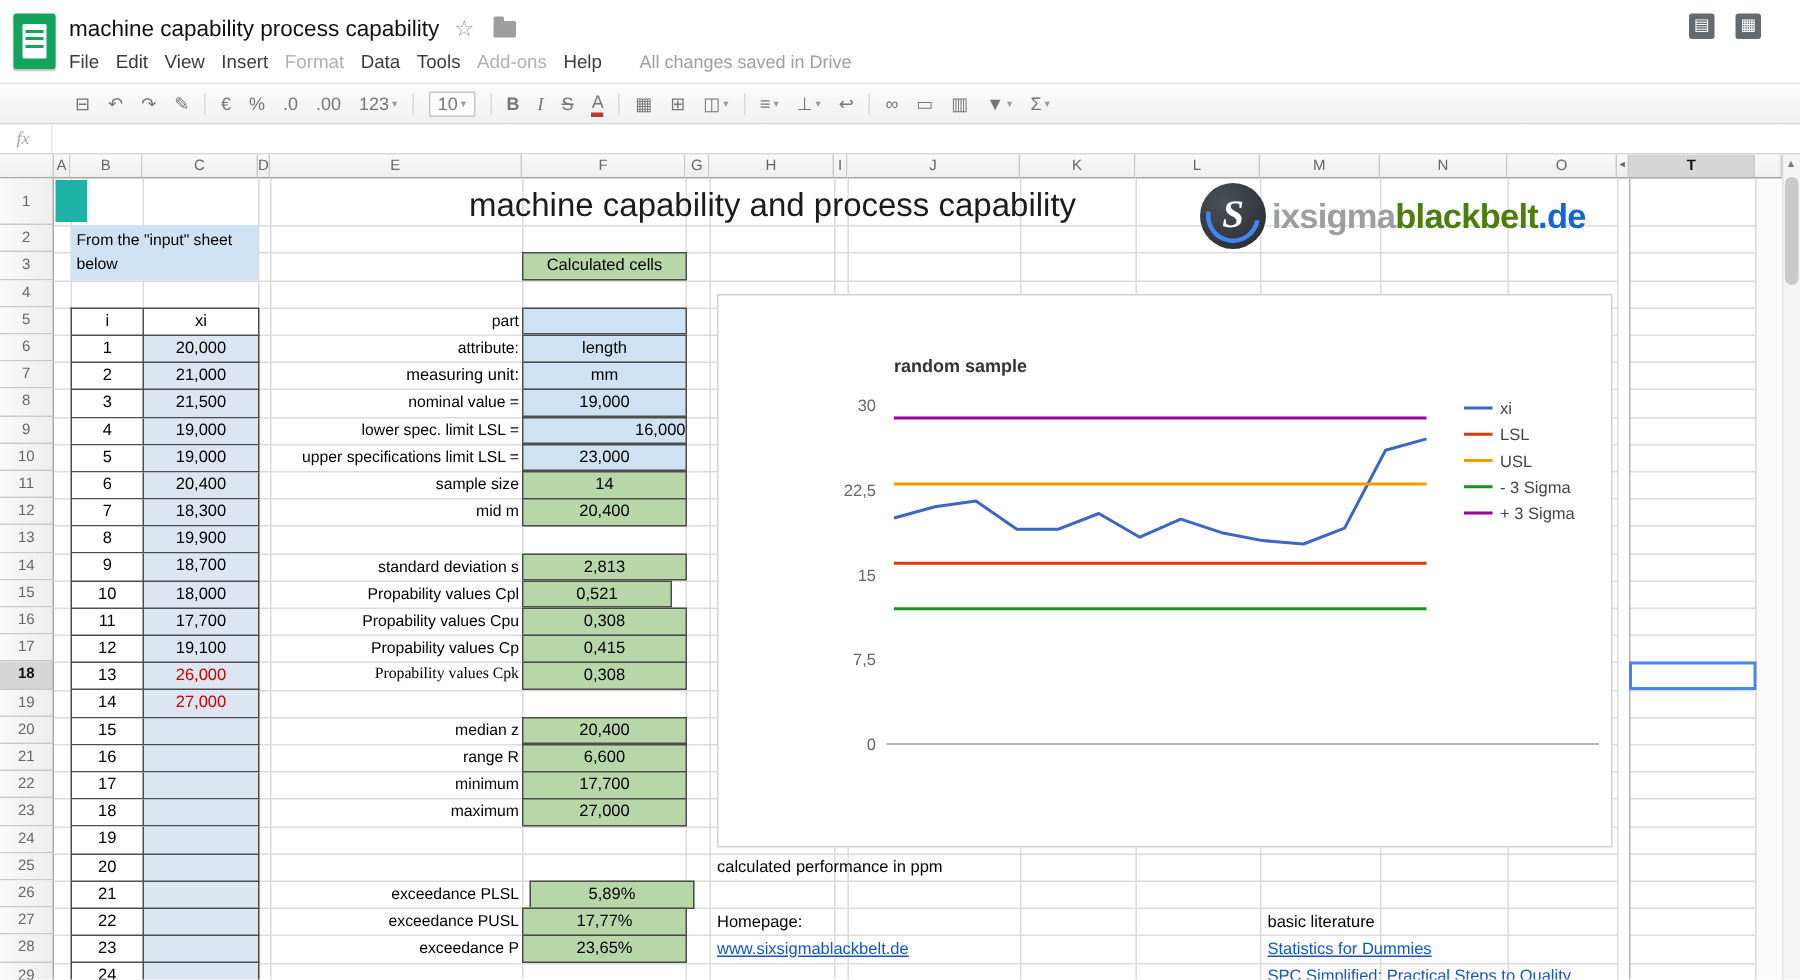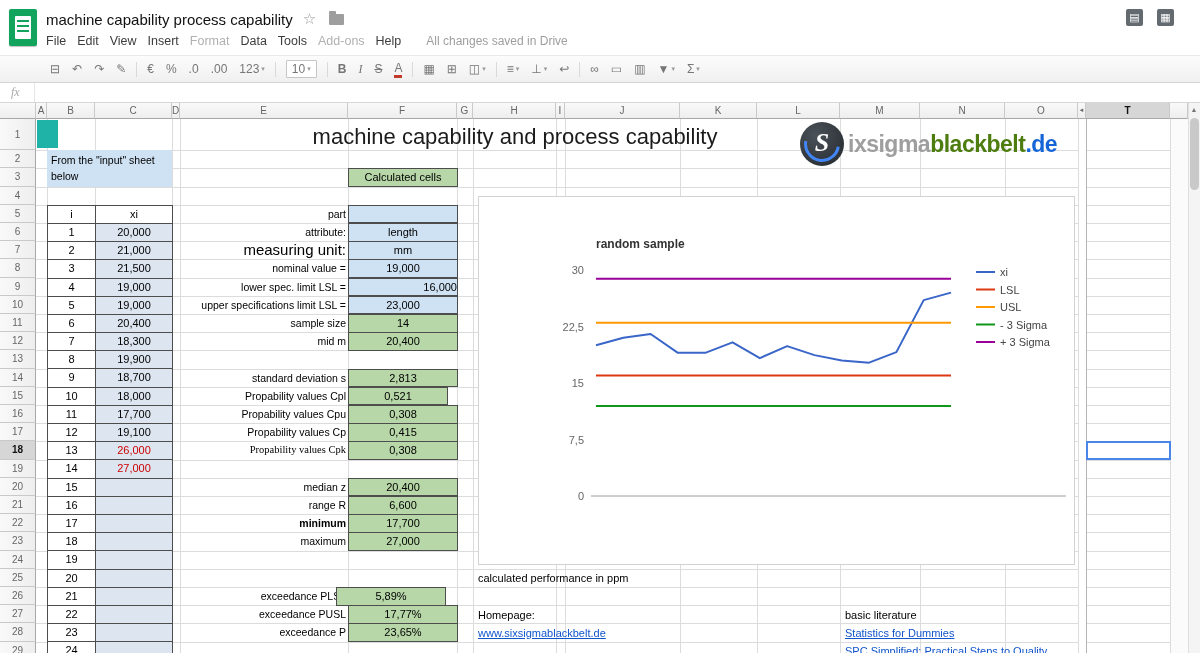--- a/index.html
+++ b/index.html
@@ -335,21 +335,21 @@
       <div class="dc xi"></div>
       <div class="dc">23</div>
       <div class="dc xi"></div>
       <div class="dc">24</div>
       <div class="dc xi"></div>
     </div>
     <div style="position: absolute; left: 140px; top: 204.8px; width: 206px; height: 18.2px; text-align: right; font-size: 10.5px; line-height: 18px; padding-right: 2px; z-index: 3; white-space: nowrap; cursor: cell;">part</div>
     <div style="position: absolute; left: 348px; top: 204.8px; width: 110px; height: 18.6px; border: 1px solid rgb(77, 77, 77); box-sizing: border-box; background: rgb(207, 226, 243); text-align: center; font-size: 11px; line-height: 16px; z-index: 3; cursor: cell;"></div>
     <div style="position: absolute; left: 140px; top: 223px; width: 206px; height: 18.2px; text-align: right; font-size: 10.5px; line-height: 18px; padding-right: 2px; z-index: 3; white-space: nowrap; cursor: cell;">attribute:</div>
     <div style="position: absolute; left: 348px; top: 223px; width: 110px; height: 18.6px; border: 1px solid rgb(77, 77, 77); box-sizing: border-box; background: rgb(207, 226, 243); text-align: center; font-size: 11px; line-height: 16px; z-index: 3; cursor: cell;">length</div>
-    <div style="position: absolute; left: 140px; top: 241.2px; width: 206px; height: 18.2px; text-align: right; font-size: 15px; line-height: 18px; padding-right: 2px; z-index: 3; white-space: nowrap; cursor: cell;">measuring unit:</div>
+    <div style="position: absolute; left: 140px; top: 241.2px; width: 206px; height: 18.2px; text-align: right; font-size: 11px; line-height: 18px; padding-right: 2px; z-index: 3; white-space: nowrap; cursor: cell;">measuring unit:</div>
     <div style="position: absolute; left: 348px; top: 241.2px; width: 110px; height: 18.6px; border: 1px solid rgb(77, 77, 77); box-sizing: border-box; background: rgb(207, 226, 243); text-align: center; font-size: 11px; line-height: 16px; z-index: 3; cursor: cell;">mm</div>
     <div style="position: absolute; left: 140px; top: 259.4px; width: 206px; height: 18.2px; text-align: right; font-size: 10.5px; line-height: 18px; padding-right: 2px; z-index: 3; white-space: nowrap; cursor: cell;">nominal value =</div>
     <div style="position: absolute; left: 348px; top: 259.4px; width: 110px; height: 18.6px; border: 1px solid rgb(77, 77, 77); box-sizing: border-box; background: rgb(207, 226, 243); text-align: center; font-size: 11px; line-height: 16px; z-index: 3; cursor: cell;">19,000</div>
     <div style="position: absolute; left: 140px; top: 277.6px; width: 206px; height: 18.2px; text-align: right; font-size: 10.5px; line-height: 18px; padding-right: 2px; z-index: 3; white-space: nowrap; cursor: cell;">lower spec. limit LSL =</div>
     <div style="position: absolute; left: 348px; top: 277.6px; width: 110px; height: 18.6px; border: 1px solid rgb(77, 77, 77); box-sizing: border-box; background: rgb(207, 226, 243); text-align: right; font-size: 11px; line-height: 16px; z-index: 3; cursor: cell;">16,000</div>
     <div style="position: absolute; left: 140px; top: 295.8px; width: 206px; height: 18.2px; text-align: right; font-size: 10.5px; line-height: 18px; padding-right: 2px; z-index: 3; white-space: nowrap; cursor: cell;">upper specifications limit LSL =</div>
     <div style="position: absolute; left: 348px; top: 295.8px; width: 110px; height: 18.6px; border: 1px solid rgb(77, 77, 77); box-sizing: border-box; background: rgb(207, 226, 243); text-align: center; font-size: 11px; line-height: 16px; z-index: 3; cursor: cell;">23,000</div>
     <div style="position: absolute; left: 140px; top: 314px; width: 206px; height: 18.2px; text-align: right; font-size: 10.5px; line-height: 18px; padding-right: 2px; z-index: 3; white-space: nowrap; cursor: cell;">sample size</div>
     <div style="position: absolute; left: 348px; top: 314px; width: 110px; height: 18.6px; border: 1px solid rgb(77, 77, 77); box-sizing: border-box; background: rgb(183, 215, 168); text-align: center; font-size: 11px; line-height: 16px; z-index: 3; cursor: cell;">14</div>
     <div style="position: absolute; left: 140px; top: 332.2px; width: 206px; height: 18.2px; text-align: right; font-size: 10.5px; line-height: 18px; padding-right: 2px; z-index: 3; white-space: nowrap; cursor: cell;">mid m</div>
@@ -361,26 +361,26 @@
     <div style="position: absolute; left: 140px; top: 405px; width: 206px; height: 18.2px; text-align: right; font-size: 10.5px; line-height: 18px; padding-right: 2px; z-index: 3; white-space: nowrap; cursor: cell;">Propability values Cpu</div>
     <div style="position: absolute; left: 348px; top: 405px; width: 110px; height: 18.6px; border: 1px solid rgb(77, 77, 77); box-sizing: border-box; background: rgb(183, 215, 168); text-align: center; font-size: 11px; line-height: 16px; z-index: 3; cursor: cell;">0,308</div>
     <div style="position: absolute; left: 140px; top: 423.2px; width: 206px; height: 18.2px; text-align: right; font-size: 10.5px; line-height: 18px; padding-right: 19px; z-index: 3; white-space: nowrap; cursor: cell;">Propability values Cp</div>
     <div style="position: absolute; left: 348px; top: 423.2px; width: 110px; height: 18.6px; border: 1px solid rgb(77, 77, 77); box-sizing: border-box; background: rgb(183, 215, 168); text-align: center; font-size: 11px; line-height: 16px; z-index: 3; cursor: cell;">0,415</div>
     <div style="position: absolute; left: 140px; top: 441.4px; width: 206px; height: 18.2px; text-align: right; font-size: 10.5px; line-height: 18px; padding-right: 2px; z-index: 3; white-space: nowrap; cursor: cell; font-family: Liberation Serif, serif;">Propability values Cpk</div>
     <div style="position: absolute; left: 348px; top: 441.4px; width: 110px; height: 18.6px; border: 1px solid rgb(77, 77, 77); box-sizing: border-box; background: rgb(183, 215, 168); text-align: center; font-size: 11px; line-height: 16px; z-index: 3; cursor: cell;">0,308</div>
     <div style="position: absolute; left: 140px; top: 477.8px; width: 206px; height: 18.2px; text-align: right; font-size: 10.5px; line-height: 18px; padding-right: 2px; z-index: 3; white-space: nowrap; cursor: cell;">median z</div>
     <div style="position: absolute; left: 348px; top: 477.8px; width: 110px; height: 18.6px; border: 1px solid rgb(77, 77, 77); box-sizing: border-box; background: rgb(183, 215, 168); text-align: center; font-size: 11px; line-height: 16px; z-index: 3; cursor: cell;">20,400</div>
     <div style="position: absolute; left: 140px; top: 496px; width: 206px; height: 18.2px; text-align: right; font-size: 10.5px; line-height: 18px; padding-right: 2px; z-index: 3; white-space: nowrap; cursor: cell;">range R</div>
     <div style="position: absolute; left: 348px; top: 496px; width: 110px; height: 18.6px; border: 1px solid rgb(77, 77, 77); box-sizing: border-box; background: rgb(183, 215, 168); text-align: center; font-size: 11px; line-height: 16px; z-index: 3; cursor: cell;">6,600</div>
-    <div style="position: absolute; left: 140px; top: 514.2px; width: 206px; height: 18.2px; text-align: right; font-size: 10.5px; line-height: 18px; padding-right: 20px; z-index: 3; white-space: nowrap; cursor: cell; font-weight: bold;">minimum</div>
+    <div style="position: absolute; left: 140px; top: 514.2px; width: 206px; height: 18.2px; text-align: right; font-size: 10.5px; line-height: 18px; padding-right: 20px; z-index: 3; white-space: nowrap; cursor: cell;">minimum</div>
     <div style="position: absolute; left: 348px; top: 514.2px; width: 110px; height: 18.6px; border: 1px solid rgb(77, 77, 77); box-sizing: border-box; background: rgb(183, 215, 168); text-align: center; font-size: 11px; line-height: 16px; z-index: 3; cursor: cell;">17,700</div>
     <div style="position: absolute; left: 140px; top: 532.4px; width: 206px; height: 18.2px; text-align: right; font-size: 10.5px; line-height: 18px; padding-right: 2px; z-index: 3; white-space: nowrap; cursor: cell;">maximum</div>
     <div style="position: absolute; left: 348px; top: 532.4px; width: 110px; height: 18.6px; border: 1px solid rgb(77, 77, 77); box-sizing: border-box; background: rgb(183, 215, 168); text-align: center; font-size: 11px; line-height: 16px; z-index: 3; cursor: cell;">27,000</div>
     <div style="position: absolute; left: 140px; top: 587px; width: 206px; height: 18.2px; text-align: right; font-size: 10.5px; line-height: 18px; padding-right: 2px; z-index: 3; white-space: nowrap; cursor: cell;">exceedance PLSL</div>
-    <div style="position: absolute; left: 336px; top: 587px; width: 110px; height: 18.6px; border: 1px solid rgb(77, 77, 77); box-sizing: border-box; background: rgb(183, 215, 168); text-align: center; font-size: 11px; line-height: 16px; z-index: 3; cursor: cell;">5,89%</div>
+    <div style="position: absolute; left: 353px; top: 587px; width: 110px; height: 18.6px; border: 1px solid rgb(77, 77, 77); box-sizing: border-box; background: rgb(183, 215, 168); text-align: center; font-size: 11px; line-height: 16px; z-index: 3; cursor: cell;">5,89%</div>
     <div style="position: absolute; left: 140px; top: 605.2px; width: 206px; height: 18.2px; text-align: right; font-size: 10.5px; line-height: 18px; padding-right: 2px; z-index: 3; white-space: nowrap; cursor: cell;">exceedance PUSL</div>
     <div style="position: absolute; left: 348px; top: 605.2px; width: 110px; height: 18.6px; border: 1px solid rgb(77, 77, 77); box-sizing: border-box; background: rgb(183, 215, 168); text-align: center; font-size: 11px; line-height: 16px; z-index: 3; cursor: cell;">17,77%</div>
     <div style="position: absolute; left: 140px; top: 623.4px; width: 206px; height: 18.2px; text-align: right; font-size: 10.5px; line-height: 18px; padding-right: 2px; z-index: 3; white-space: nowrap; cursor: cell;">exceedance P</div>
     <div style="position: absolute; left: 348px; top: 623.4px; width: 110px; height: 18.6px; border: 1px solid rgb(77, 77, 77); box-sizing: border-box; background: rgb(183, 215, 168); text-align: center; font-size: 11px; line-height: 16px; z-index: 3; cursor: cell;">23,65%</div>
     <div style="position: absolute; left: 478px; top: 196px; width: 597px; height: 369px; background: rgb(255, 255, 255); border: 1px solid rgb(210, 210, 210); box-sizing: border-box; z-index: 3;"><svg width="595" height="367">
         <line x1="112" y1="299" x2="587" y2="299" stroke="#9e9e9e" stroke-width="1"></line>
         <text x="105" y="303" text-anchor="end" font-size="11" fill="#666">0</text>
         <text x="105" y="246.5" text-anchor="end" font-size="11" fill="#666">7,5</text>
         <text x="105" y="190" text-anchor="end" font-size="11" fill="#666">15</text>
         <text x="105" y="133.5" text-anchor="end" font-size="11" fill="#666">22,5</text>

